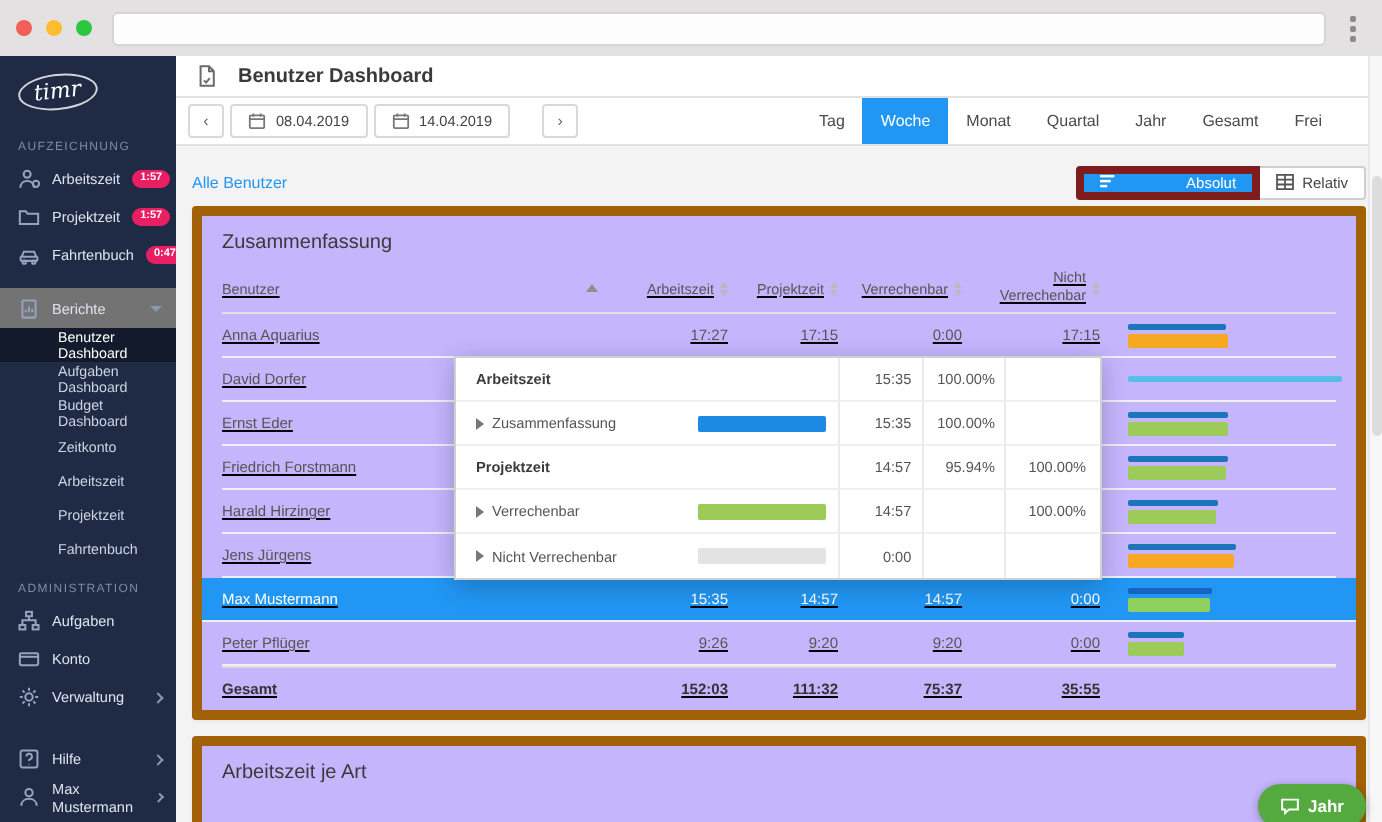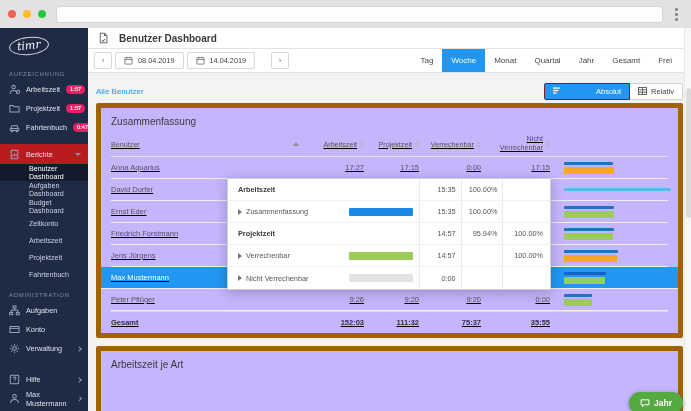--- a/index.html
+++ b/index.html
@@ -24,21 +24,21 @@
   
   .logo-row{height:32px;display:flex;align-items:center;padding-left:9px;margin-top:2px;}
   .logo{font-family:"DejaVu Serif",serif;font-style:italic;font-size:11px;color:#fff;
     border:1px solid rgba(255,255,255,.8);border-radius:50%;padding:1px 7px 2px;transform:rotate(-6deg);}
   .side-label{font-size:6px;letter-spacing:.7px;color:#7e8ba6;padding:9px 0 3px 9px;}
   .side-item{height:19px;display:flex;align-items:center;gap:6px;padding:0 7px 0 9px;
     font-size:7.3px;color:#dde3ee;cursor:pointer;}
   .side-item .ic{width:11px;height:11px;flex:none;color:#96a3bf;display:flex;align-items:center;justify-content:center;}
   .badge{margin-left:auto;background:#e91e63;color:#fff;font-size:5.5px;font-weight:bold;
     line-height:1;padding:2px 4px;border-radius:7px;}
-  .side-parent{background:#b91c1c;height:20px;margin-top:7px;}
+  .side-parent{background:#737373;height:20px;margin-top:7px;}
   .chev-down{margin-left:auto;width:0;height:0;border-left:3px solid transparent;
     border-right:3px solid transparent;border-top:3px solid #8a97b2;}
   .chev-right{margin-left:auto;width:4px;height:4px;border-top:1px solid #8a97b2;
     border-right:1px solid #8a97b2;transform:rotate(45deg);}
   .submenu-item{height:17px;display:flex;align-items:center;padding-left:29px;
     font-size:7.1px;color:#ccd4e3;cursor:pointer;}
   .submenu-item.active{background:#121a2b;color:#fff;}
   .side-spacer{flex:1;}
   .side-footer{padding-bottom:3px;}
 
@@ -47,31 +47,31 @@
     display:flex;align-items:center;gap:10px;padding:0 10px;}
   .page-title{font-size:10px;font-weight:bold;color:#3a3a3a;}
   .toolbar{height:24px;background:#fff;border-bottom:1px solid #e2e2e2;
     display:flex;align-items:stretch;padding-left:6px;}
   .date-nav{display:flex;align-items:center;gap:0;}
   .nav-btn{height:17px;width:18px;border:1px solid #d9d9d9;background:#fff;border-radius:2px;
     display:flex;align-items:center;justify-content:center;font-size:8px;color:#666;cursor:pointer;}
   .date-field{height:17px;border:1px solid #d9d9d9;background:#fff;border-radius:2px;margin-left:3px;
     display:flex;align-items:center;gap:5px;padding:0 8px;font-size:7.3px;color:#444;cursor:pointer;}
   .date-field:last-of-type{margin-right:16px;}
-  .tabs{margin-left:auto;display:flex;align-items:stretch;padding-right:10px;}
+  .tabs{margin-left:auto;display:flex;align-items:stretch;padding-right:21px;}
   .tab{display:flex;align-items:center;padding:0 9px;font-size:8px;color:#4a4a4a;cursor:pointer;}
   .tab.active{background:#2196f3;color:#fff;}
 
   
   .content{flex:1;position:relative;background:#f3f3f3;padding:0 8px;overflow:hidden;}
   .filter-row{height:30px;display:flex;align-items:center;padding-top:6px;}
   .link{font-size:8px;color:#2196f3;cursor:pointer;}
   .toggle{margin-left:auto;display:flex;}
   .toggle-btn{height:17px;display:flex;align-items:center;gap:4px;padding:0 8px;font-size:7.5px;cursor:pointer;}
-  .toggle-btn.on{background:#2196f3;color:#fff;border:1px solid #7f1d1d;border-radius:2px 0 0 2px;gap:34px;}
+  .toggle-btn.on{background:#2196f3;color:#fff;border:4px solid #7f1d1d;border-radius:2px 0 0 2px;gap:34px;}
   .toggle-btn.off{background:#fff;color:#444;border:1px solid #cfcfcf;border-left:none;border-radius:0 2px 2px 0;text-align:center;}
 
   .card{background:#c4b5fd;border:5px solid #a16207;border-radius:2px;box-shadow:0 1px 2px rgba(0,0,0,.05);}
   .card-title{font-size:10px;color:#3a3a3a;padding:8px 10px 5px;}
   .tbl{padding:0 10px;text-decoration:underline;}
   .t-head{display:flex;align-items:center;min-height:25px;border-bottom:1px solid #e0e0e0;
     font-size:7.2px;color:#555;}
   .t-row{display:flex;align-items:center;height:22px;border-bottom:1px solid #efefef;
     font-size:7.5px;color:#555;cursor:pointer;}
   .t-row:last-child{border-bottom:none;}
@@ -404,20 +404,31 @@
     <div class="c-num"></div>
     <div class="c-num"></div>
     <div class="c-num" style="width:62px"></div>
     <div class="c-nv" style="width:69px"></div>
     <div class="c-bars">
                     <div class="bar" style="width: 50px; height: 3px; background: rgb(28, 117, 187);"></div>
                     <div class="bar" style="width: 49px; height: 7px; background: rgb(156, 203, 90);"></div>
                   </div>
   </div>
 
+  <div class="t-row">
+    <div class="c-name">Harald Hirzinger</div>
+    <div class="c-num"></div>
+    <div class="c-num"></div>
+    <div class="c-num" style="width:62px"></div>
+    <div class="c-nv" style="width:69px"></div>
+    <div class="c-bars">
+                    <div class="bar" style="width: 45px; height: 3px; background: rgb(28, 117, 187);"></div>
+                    <div class="bar" style="width: 44px; height: 7px; background: rgb(156, 203, 90);"></div>
+                  </div>
+  </div>
 
   <div class="t-row">
     <div class="c-name">Jens Jürgens</div>
     <div class="c-num"></div>
     <div class="c-num"></div>
     <div class="c-num" style="width:62px"></div>
     <div class="c-nv" style="width:69px"></div>
     <div class="c-bars">
                     <div class="bar" style="width: 54px; height: 3px; background: rgb(28, 117, 187);"></div>
                     <div class="bar" style="width: 53px; height: 7px; background: rgb(247, 168, 35);"></div>

